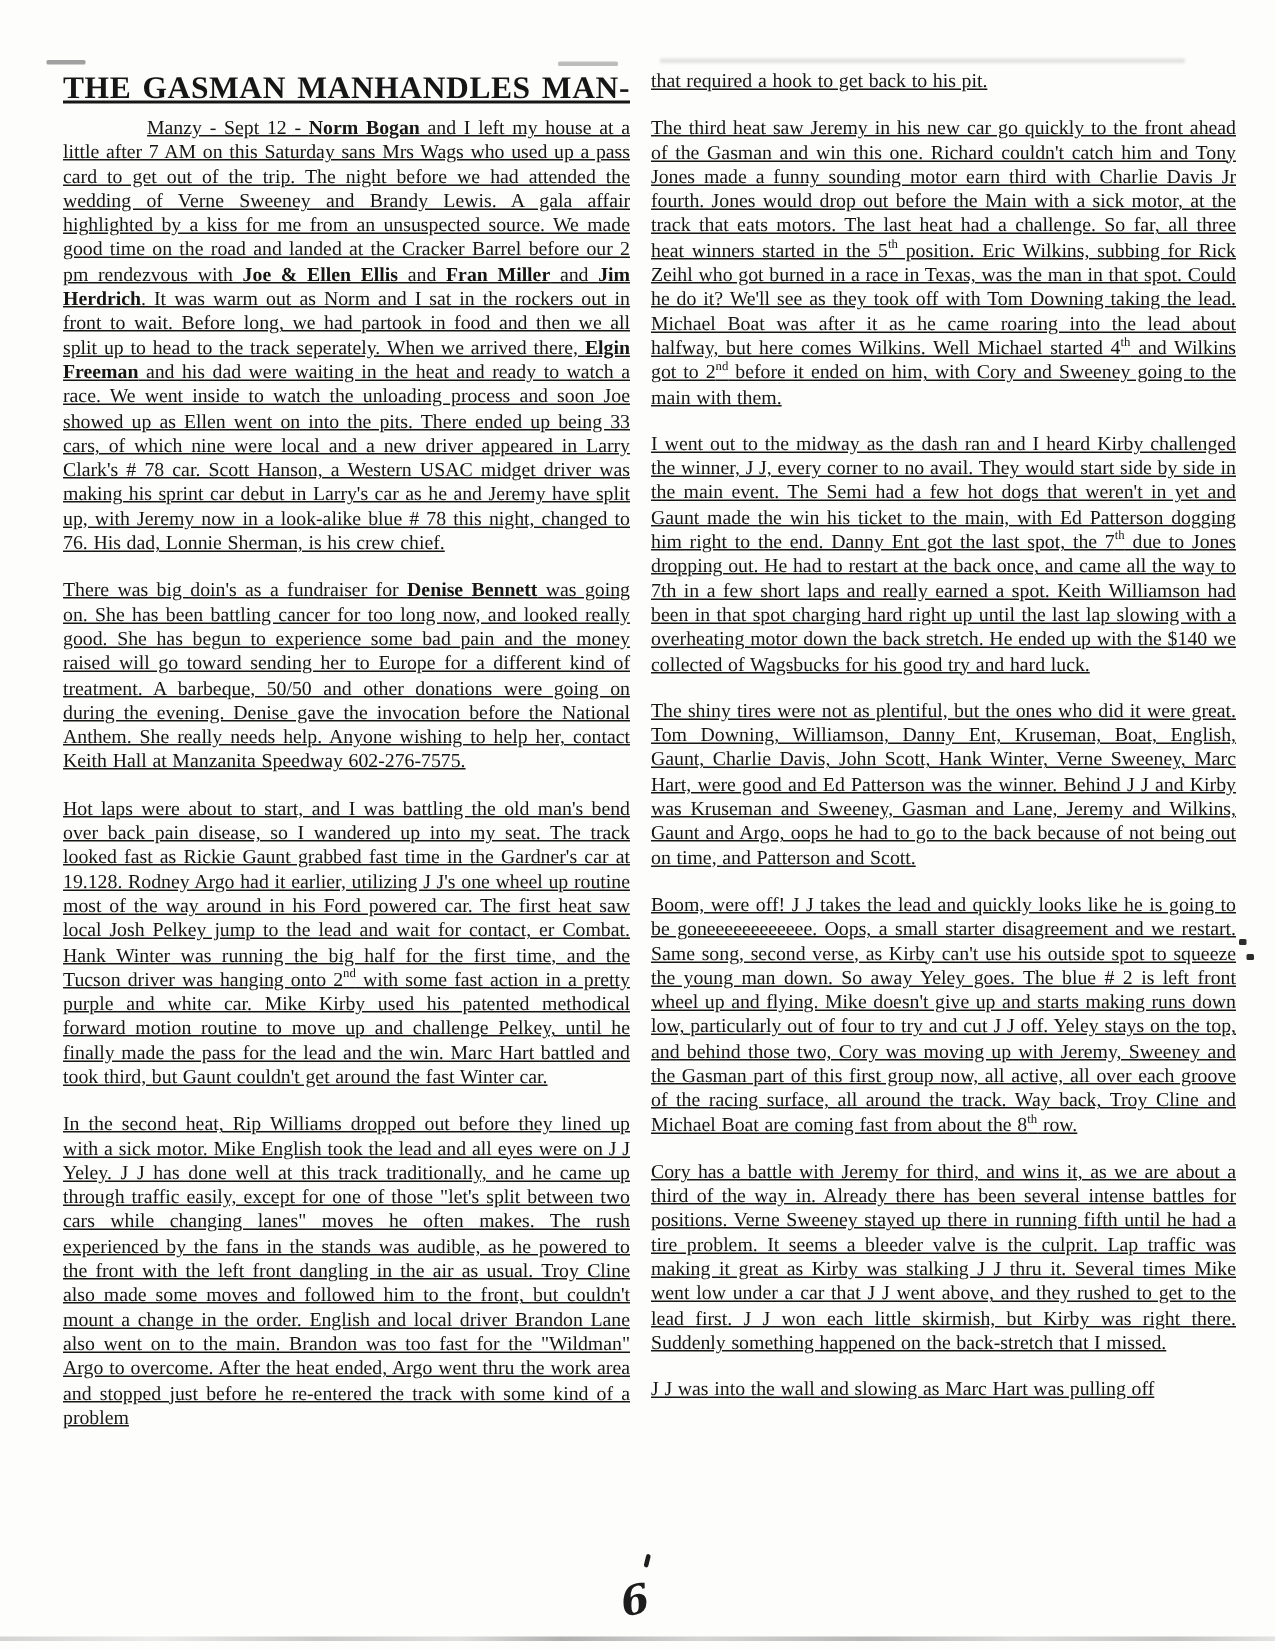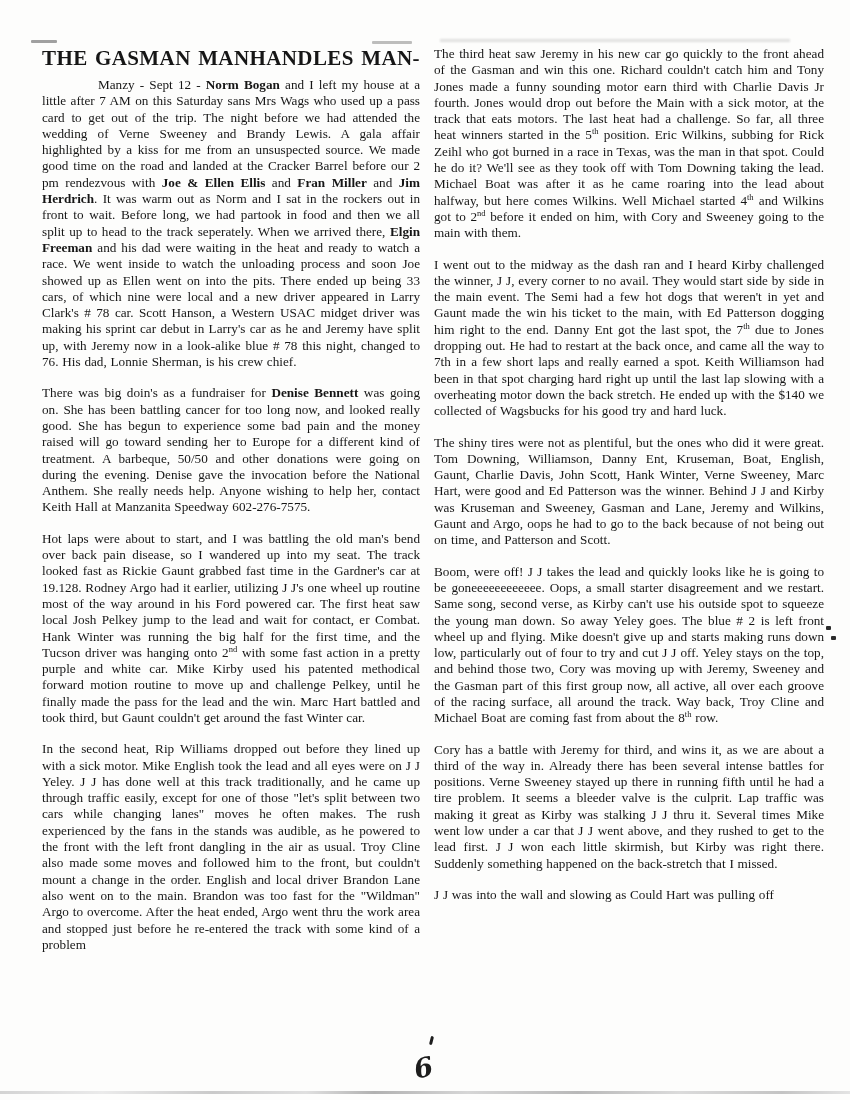--- a/index.html
+++ b/index.html
@@ -13,20 +13,21 @@
   }
   .page {
     position: absolute; inset: 0;
   }
   .columns {
     position: absolute;
     left: 42px; top: 46px;
     width: 782px;
     display: flex;
     gap: 14px;
+    text-decoration: underline;
   }
   .col { box-sizing: border-box; }
   .col-left  { width: 378px; }
   .col-right { width: 390px; }
 
   .title { 
     font-weight: bold;
     font-size: 21px;
     line-height: 25px;
     letter-spacing: 0.4px;
@@ -124,26 +125,27 @@
       </div>
       <div id="col-left-paras">
           <p class="para indent"><span>Manzy - Sept 12 - </span><b>Norm Bogan</b><span> and I left my house at a little after 7 AM on this Saturday sans Mrs Wags who used up a pass card to get out of the trip. The night before we had attended the wedding of Verne Sweeney and Brandy Lewis. A gala affair highlighted by a kiss for me from an unsuspected source. We made good time on the road and landed at the Cracker Barrel before our 2 pm rendezvous with </span><b>Joe &amp; Ellen Ellis</b><span> and </span><b>Fran Miller</b><span> and </span><b>Jim Herdrich</b><span>. It was warm out as Norm and I sat in the rockers out in front to wait. Before long, we had partook in food and then we all split up to head to the track seperately. When we arrived there, </span><b>Elgin Freeman</b><span> and his dad were waiting in the heat and ready to watch a race. We went inside to watch the unloading process and soon Joe showed up as Ellen went on into the pits. There ended up being 33 cars, of which nine were local and a new driver appeared in Larry Clark's # 78 car. Scott Hanson, a Western USAC midget driver was making his sprint car debut in Larry's car as he and Jeremy have split up, with Jeremy now in a look-alike blue # 78 this night, changed to 76. His dad, Lonnie Sherman, is his crew chief.</span></p>
           <p class="para"><span>There was big doin's as a fundraiser for </span><b>Denise Bennett</b><span> was going on. She has been battling cancer for too long now, and looked really good. She has begun to experience some bad pain and the money raised will go toward sending her to Europe for a different kind of treatment. A barbeque, 50/50 and other donations were going on during the evening. Denise gave the invocation before the National Anthem. She really needs help. Anyone wishing to help her, contact Keith Hall at Manzanita Speedway 602-276-7575.</span></p>
           <p class="para"><span>Hot laps were about to start, and I was battling the old man's bend over back pain disease, so I wandered up into my seat. The track looked fast as Rickie Gaunt grabbed fast time in the Gardner's car at 19.128. Rodney Argo had it earlier, utilizing J J's one wheel up routine most of the way around in his Ford powered car. The first heat saw local Josh Pelkey jump to the lead and wait for contact, er Combat. Hank Winter was running the big half for the first time, and the Tucson driver was hanging onto 2</span><sup>nd</sup><span> with some fast action in a pretty purple and white car. Mike Kirby used his patented methodical forward motion routine to move up and challenge Pelkey, until he finally made the pass for the lead and the win. Marc Hart battled and took third, but Gaunt couldn't get around the fast Winter car.</span></p>
           <p class="para"><span>In the second heat, Rip Williams dropped out before they lined up with a sick motor. Mike English took the lead and all eyes were on J J Yeley. J J has done well at this track traditionally, and he came up through traffic easily, except for one of those "let's split between two cars while changing lanes" moves he often makes. The rush experienced by the fans in the stands was audible, as he powered to the front with the left front dangling in the air as usual. Troy Cline also made some moves and followed him to the front, but couldn't mount a change in the order. English and local driver Brandon Lane also went on to the main. Brandon was too fast for the "Wildman" Argo to overcome. After the heat ended, Argo went thru the work area and stopped just before he re-entered the track with some kind of a problem</span></p>
         </div>
     </div>
     <div class="col col-right">
       <div id="col-right-paras">
+          <p class="para"><span>that required a hook to get back to his pit.</span></p>
           <p class="para"><span>The third heat saw Jeremy in his new car go quickly to the front ahead of the Gasman and win this one. Richard couldn't catch him and Tony Jones made a funny sounding motor earn third with Charlie Davis Jr fourth. Jones would drop out before the Main with a sick motor, at the track that eats motors. The last heat had a challenge. So far, all three heat winners started in the 5</span><sup>th</sup><span> position. Eric Wilkins, subbing for Rick Zeihl who got burned in a race in Texas, was the man in that spot. Could he do it? We'll see as they took off with Tom Downing taking the lead. Michael Boat was after it as he came roaring into the lead about halfway, but here comes Wilkins. Well Michael started 4</span><sup>th</sup><span> and Wilkins got to 2</span><sup>nd</sup><span> before it ended on him, with Cory and Sweeney going to the main with them.</span></p>
           <p class="para"><span>I went out to the midway as the dash ran and I heard Kirby challenged the winner, J J, every corner to no avail. They would start side by side in the main event. The Semi had a few hot dogs that weren't in yet and Gaunt made the win his ticket to the main, with Ed Patterson dogging him right to the end. Danny Ent got the last spot, the 7</span><sup>th</sup><span> due to Jones dropping out. He had to restart at the back once, and came all the way to 7th in a few short laps and really earned a spot. Keith Williamson had been in that spot charging hard right up until the last lap slowing with a overheating motor down the back stretch. He ended up with the $140 we collected of Wagsbucks for his good try and hard luck.</span></p>
           <p class="para"><span>The shiny tires were not as plentiful, but the ones who did it were great. Tom Downing, Williamson, Danny Ent, Kruseman, Boat, English, Gaunt, Charlie Davis, John Scott, Hank Winter, Verne Sweeney, Marc Hart, were good and Ed Patterson was the winner. Behind J J and Kirby was Kruseman and Sweeney, Gasman and Lane, Jeremy and Wilkins, Gaunt and Argo, oops he had to go to the back because of not being out on time, and Patterson and Scott.</span></p>
           <p class="para"><span>Boom, were off! J J takes the lead and quickly looks like he is going to be goneeeeeeeeeeee. Oops, a small starter disagreement and we restart. Same song, second verse, as Kirby can't use his outside spot to squeeze the young man down. So away Yeley goes. The blue # 2 is left front wheel up and flying. Mike doesn't give up and starts making runs down low, particularly out of four to try and cut J J off. Yeley stays on the top, and behind those two, Cory was moving up with Jeremy, Sweeney and the Gasman part of this first group now, all active, all over each groove of the racing surface, all around the track. Way back, Troy Cline and Michael Boat are coming fast from about the 8</span><sup>th</sup><span> row.</span></p>
           <p class="para"><span>Cory has a battle with Jeremy for third, and wins it, as we are about a third of the way in. Already there has been several intense battles for positions. Verne Sweeney stayed up there in running fifth until he had a tire problem. It seems a bleeder valve is the culprit. Lap traffic was making it great as Kirby was stalking J J thru it. Several times Mike went low under a car that J J went above, and they rushed to get to the lead first. J J won each little skirmish, but Kirby was right there.  Suddenly something happened on the back-stretch that I missed.</span></p>
-          <p class="para"><span>J J was into the wall and slowing as Could Hart was pulling off</span></p>
+          <p class="para"><span>J J was into the wall and slowing as Marc Hart was pulling off</span></p>
         </div>
     </div>
   </div>
 
   <div class="margin-speck speck-1"></div>
   <div class="margin-speck speck-2"></div>
   <div class="pen-tick"></div>
 
   <div class="page-number">6</div>
 

